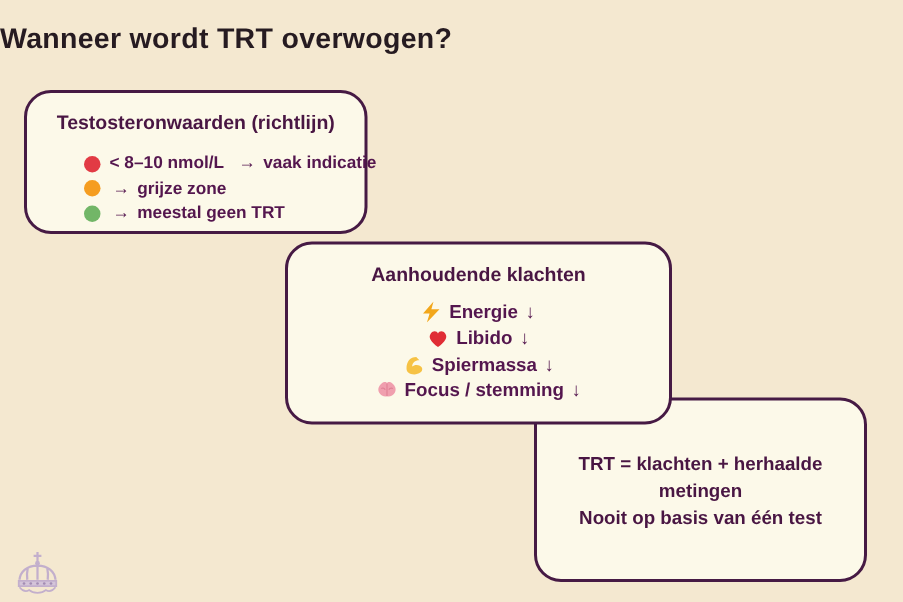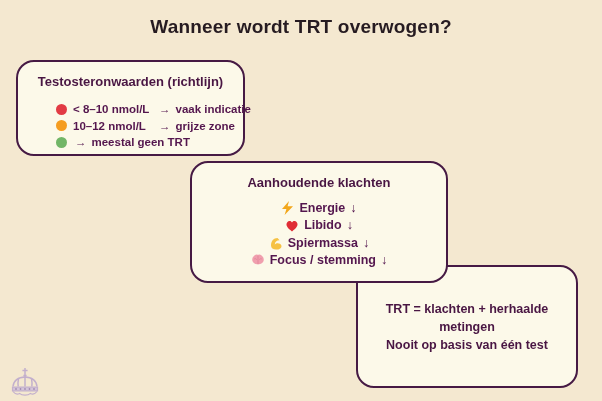--- a/index.html
+++ b/index.html
@@ -8,21 +8,20 @@
     font-family: "Liberation Sans", "DejaVu Sans", sans-serif;
     background: #f4e8d0;
     position: relative;
     overflow: hidden;
   }
   .canvas { position: absolute; inset: 0; width: 602px; height: 401px; }
 
   .page-title {
     position: absolute;
     top: 16px; left: 0; right: 0;
-    text-align: center;
     font-size: 19px;
     font-weight: bold;
     color: #261b21;
     letter-spacing: 0.2px;
   }
 
   .card {
     position: absolute;
     background: #fcf9e9;
     border: 2.5px solid #461a44;
@@ -107,21 +106,20 @@
 
       <div class="threshold-row">
         <span class="dot" style="background-color: rgb(226, 59, 68);"></span>
         <span class="threshold-value">&lt; 8–10 nmol/L</span>
         <span class="threshold-arrow">→</span>
         <span>vaak indicatie</span>
       </div>
 
       <div class="threshold-row">
         <span class="dot" style="background-color: rgb(245, 157, 32);"></span>
-        <span class="threshold-value">10–12 nmol/L</span>
         <span class="threshold-arrow">→</span>
         <span>grijze zone</span>
       </div>
 
       <div class="threshold-row">
         <span class="dot" style="background-color: rgb(114, 182, 103);"></span>
         <span class="threshold-arrow">→</span>
         <span>meestal geen TRT</span>
       </div>
 

